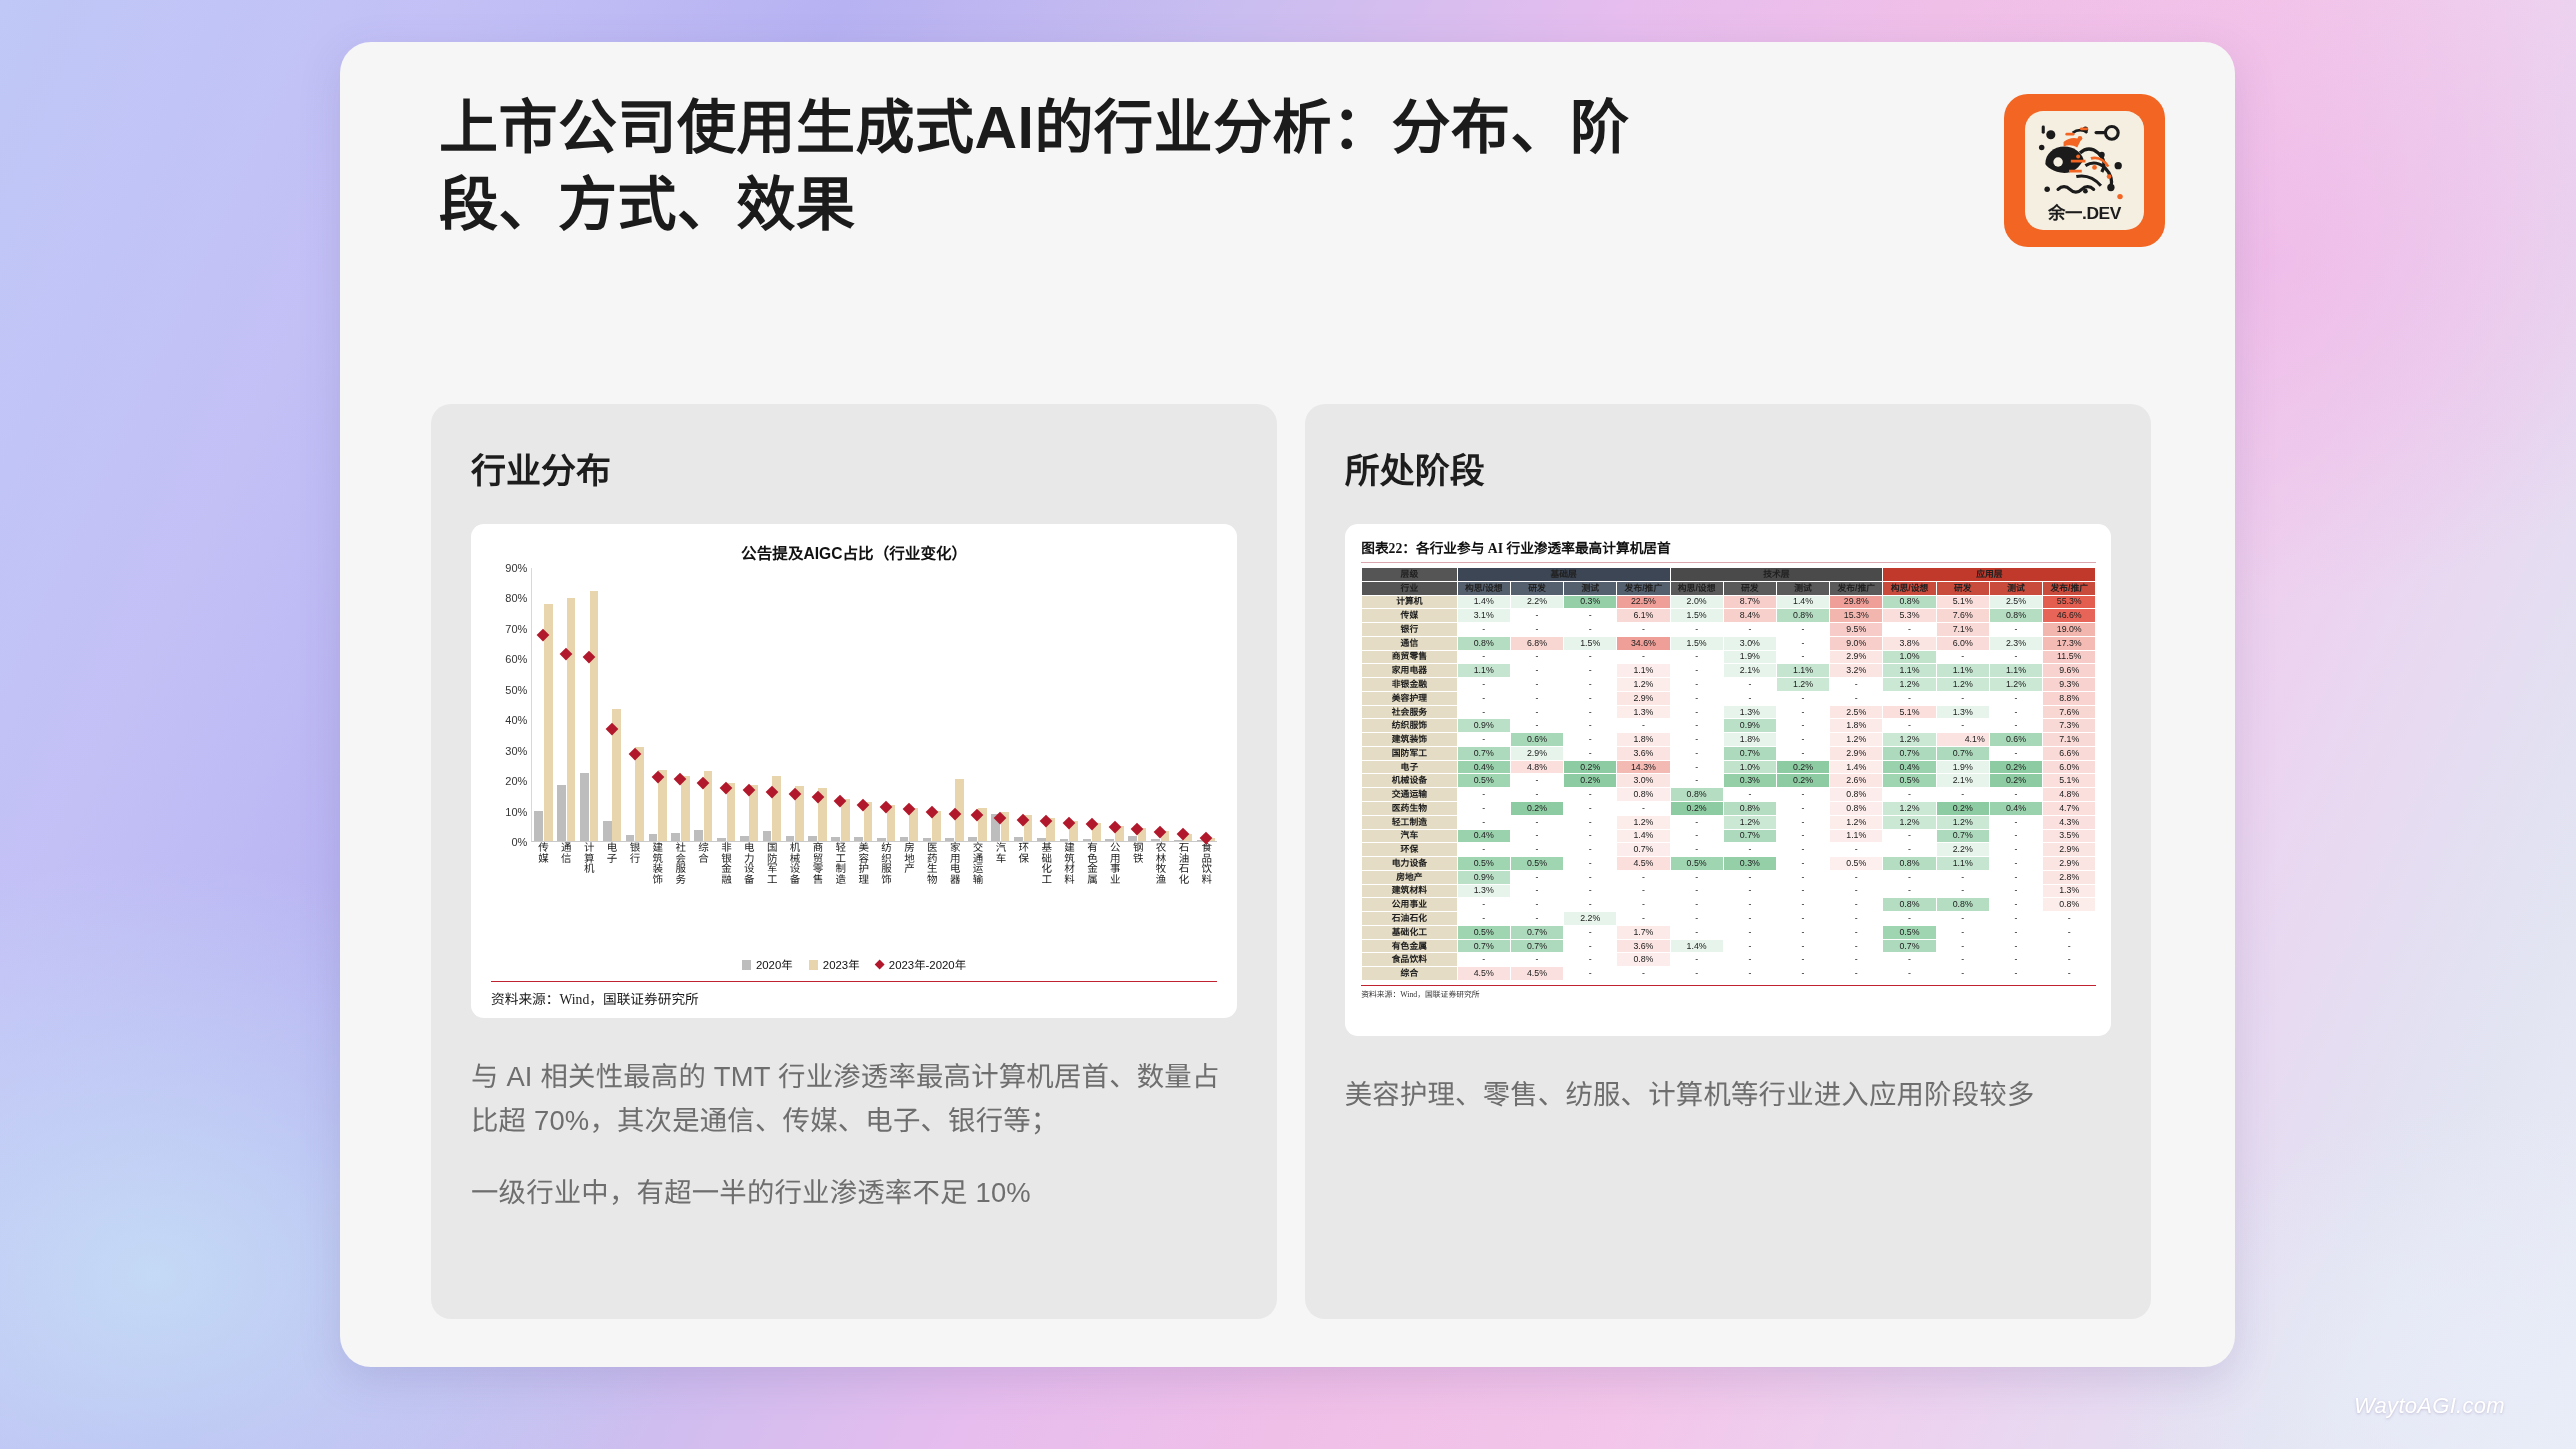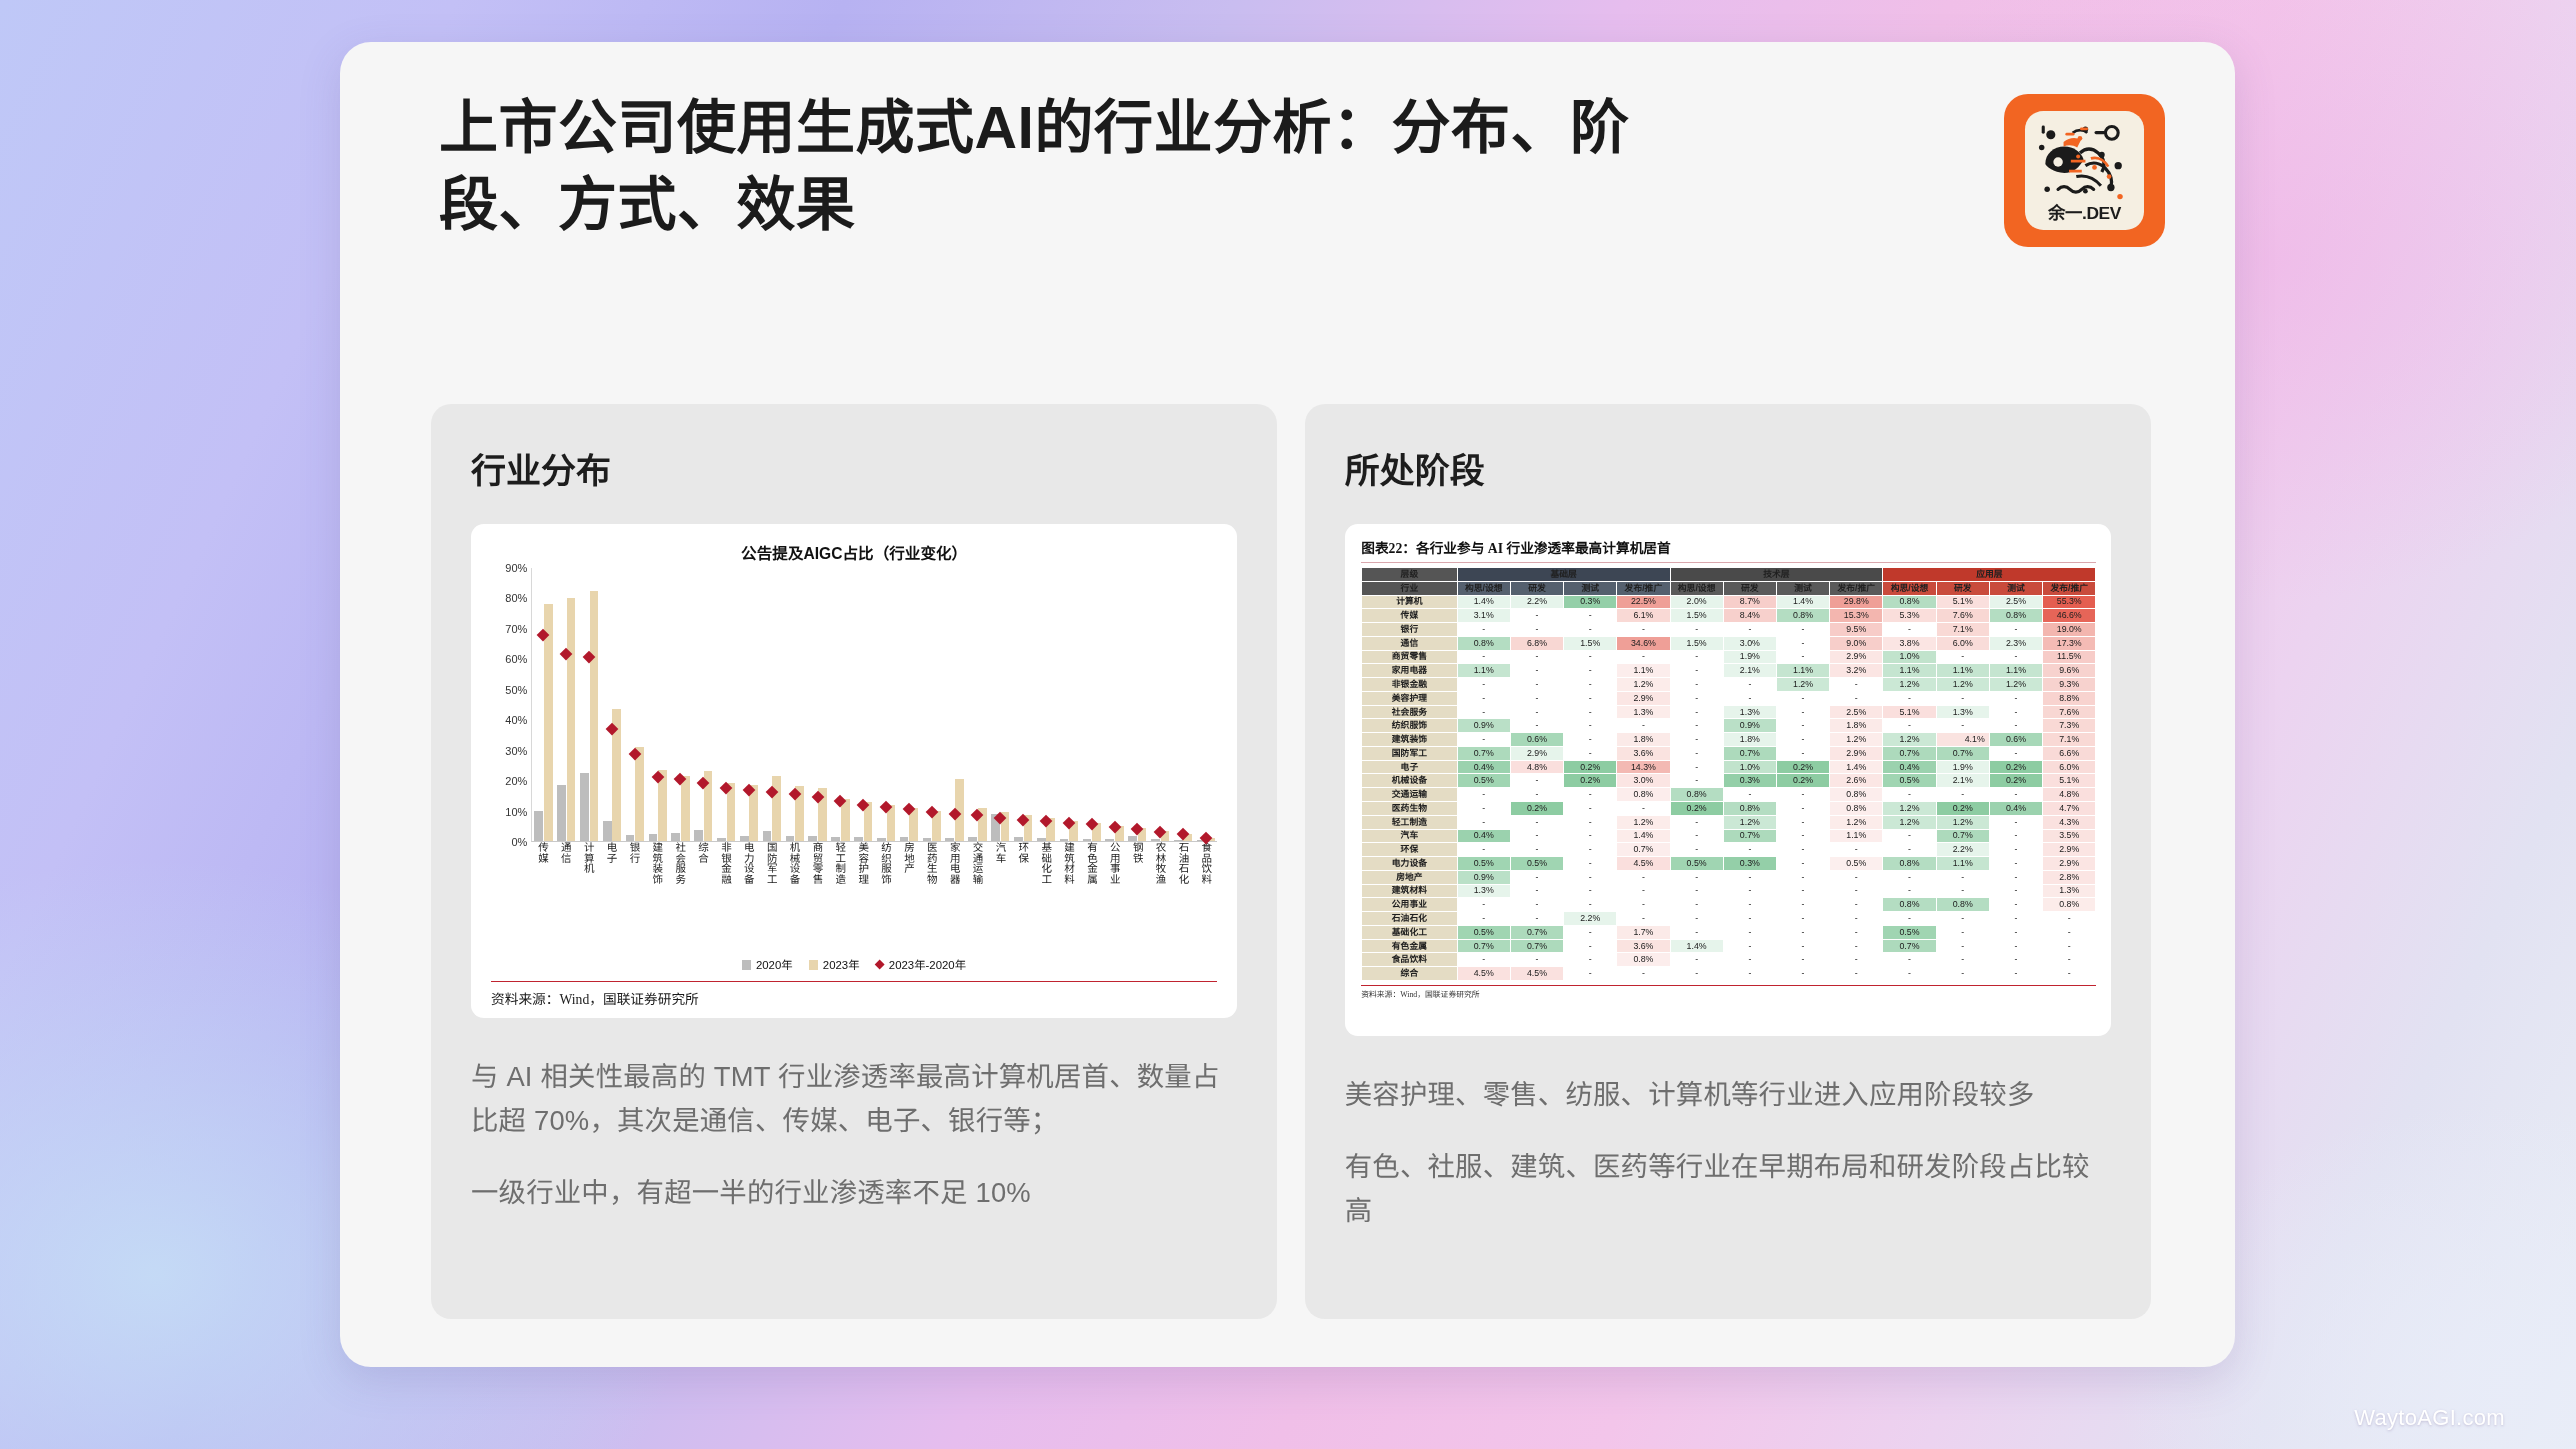--- a/index.html
+++ b/index.html
@@ -126,24 +126,25 @@
   th.grp-app  { background: #c0392b; color: #fff; font-weight: 700; }
   th.corner   { background: #555; color: #fff; font-weight: 700; }
   th.sub-base { background: #55606e; color: #fff; font-weight: 700; }
   th.sub-tech { background: #5a5a5a; color: #fff; font-weight: 700; }
   th.sub-app  { background: #c94b3c; color: #fff; font-weight: 700; }
   td.ind { background: #e4dcc4; font-weight: 700; font-size: 9px; color: #111; }
   .src-rule2 { border-top: 1.3px solid #c0232f; margin-top: 3.7px; }
   .src-text2 { font-size: 7.8px; color: #333; margin-top: 2.7px; font-family: "Liberation Serif", serif; }
 
   .watermark {
-    position: absolute; right: 71px; bottom: 18px;
+    position: absolute; right: 71px; bottom: 30px;
     font-size: 22px; color: #ffffff; font-weight: 400;
     text-shadow: 0 0.9px 2.7px rgba(120,100,150,.35);
     letter-spacing: 0.3px;
+    font-style: italic;
   }
 </style>
 </head>
 <body>
 
 <div class="bg-wash"></div>
 
 <div class="card">
 
   <div class="header">
@@ -864,21 +865,20 @@
                 <td>-</td>
               </tr>
             </tbody>
         </table>
         <div class="src-rule2"></div>
         <div class="src-text2">资料来源：Wind，国联证券研究所</div>
       </div>
 
       <div class="panel-body" id="rightBody">
           <p>美容护理、零售、纺服、计算机等行业进入应用阶段较多</p>
-          <p>有色、社服、建筑、医药等行业在早期布局和研发阶段占比较高</p>
         </div>
     </div>
 
   </div>
 </div>
 
 <div class="watermark">WaytoAGI.com</div>
 
 
 </body></html>

